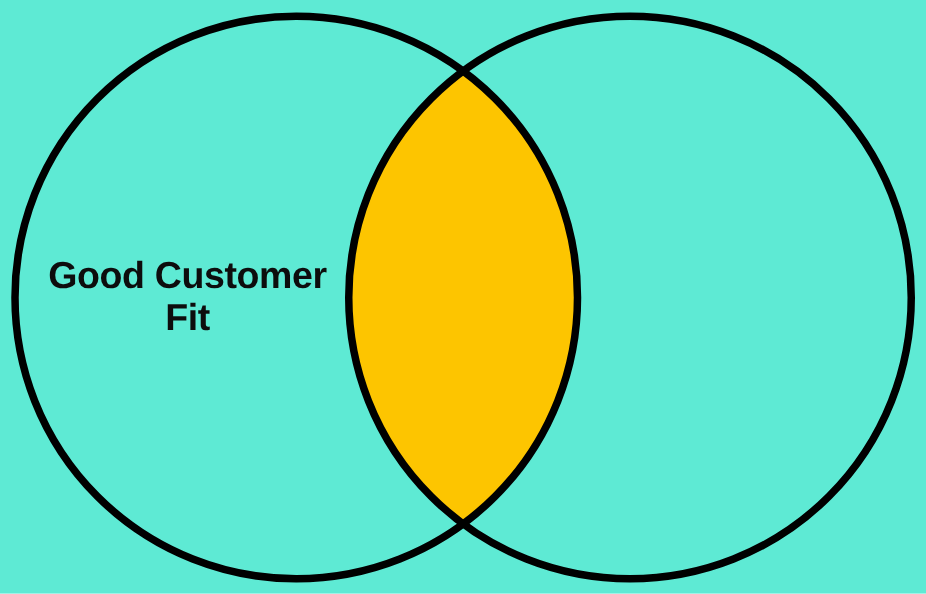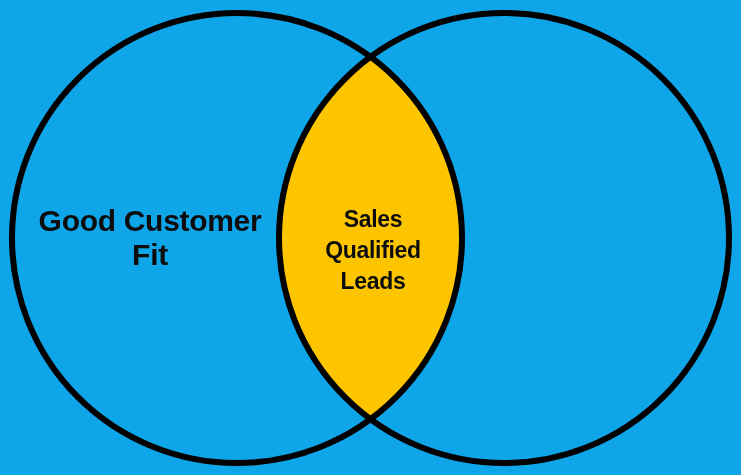--- a/index.html
+++ b/index.html
@@ -52,32 +52,29 @@
     top: 204px;
     width: 140px;
     height: 93px;
     font-size: 23px;
     line-height: 31px;
   }
 </style>
 </head>
 <body>
 
-<div class="canvas" style="background: #0ea5e9;">
+<div class="canvas" style="background: #5eead4;">
 
   <svg class="venn-svg" width="741" height="475" viewBox="0 0 741 475">
 
     <path d="M 370.5 57 A 225 225 0 0 1 370.5 419 A 225 225 0 0 1 370.5 57 Z" fill="#FDC500"></path>
 
     <circle cx="237" cy="238" r="225" fill="none" stroke="#000000" stroke-width="6"></circle>
 
     <circle cx="504" cy="238" r="225" fill="none" stroke="#000000" stroke-width="6"></circle>
   </svg>
 
   <div class="label label-outer label-left" style="color: rgb(13, 13, 13);">Good Customer
 Fit</div>
 
-  <div class="label label-overlap" style="color: rgb(13, 13, 13);">Sales
-Qualified
-Leads</div>
 
 
 </div>
 
 </body></html>

